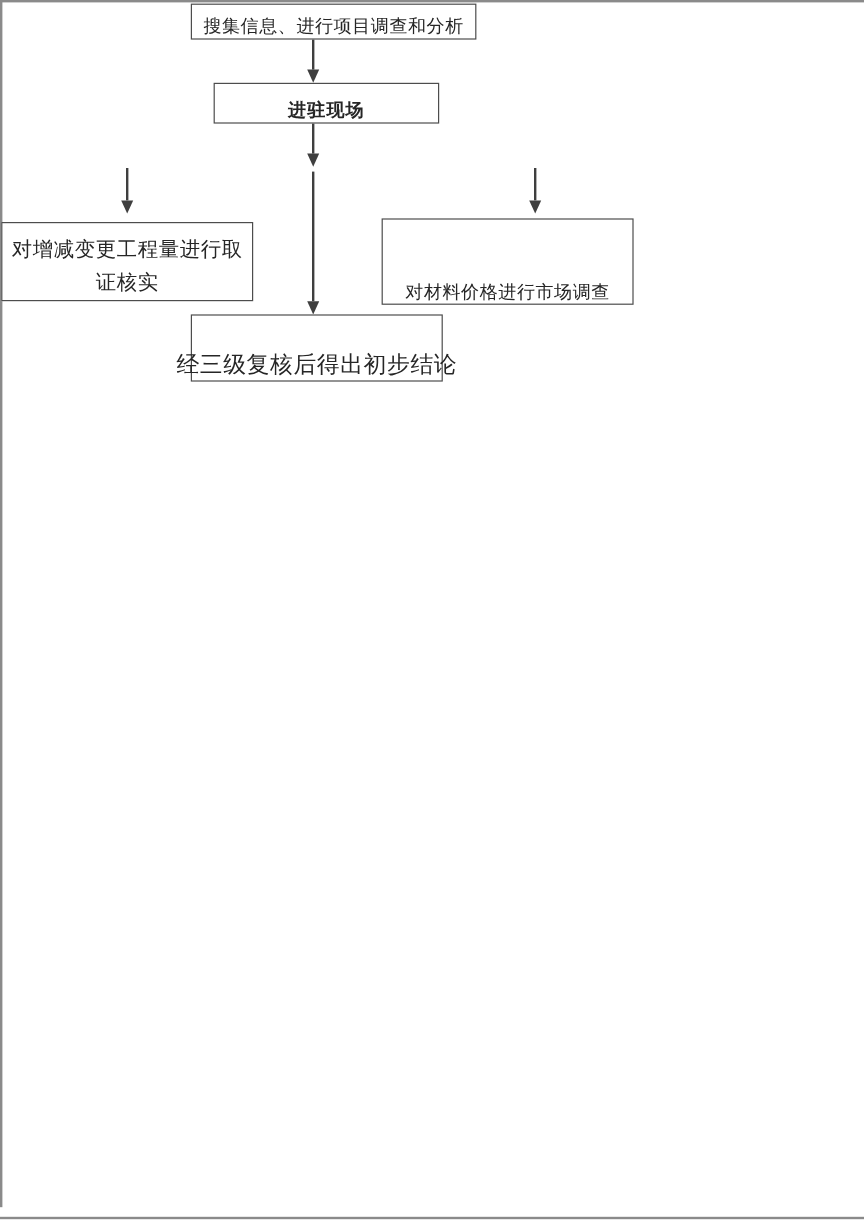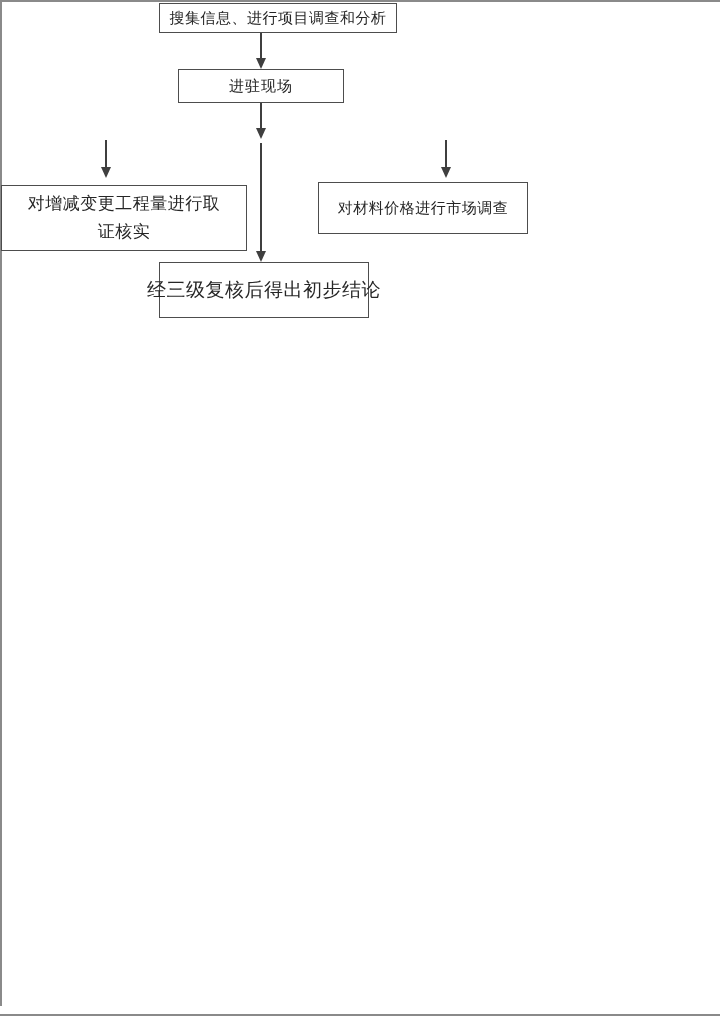--- a/index.html
+++ b/index.html
@@ -23,30 +23,30 @@
 
   
   .node {
     position: absolute;
     box-sizing: border-box;
     border: 1px solid var(--box_border, #4d4d4d);
     background: #ffffff;
     display: flex;
     flex-direction: column;
     align-items: center;
-    justify-content: center;
+    justify-content: flex-end;
     text-align: center;
     color: var(--text, #262626);
   }
   .node .lbl { display: block; white-space: nowrap; }
 
   #n-collect    { left: 159px; top: 3px;   width: 238px; height: 30px; font-size: 15px; letter-spacing: 0.5px; }
-  #n-enter     { left: 178px; top: 69px;  width: 166px; height: 34px; font-size: 15px; letter-spacing: 1px; }
-  #n-verify    { left: 1px;   top: 185px; width: 246px; height: 66px; font-size: 17px; letter-spacing: 0.5px; line-height: 28px; }
-  #n-market    { left: 318px; top: 182px; width: 210px; height: 52px; font-size: 15px; letter-spacing: 0.5px; }
+  #n-enter     { left: 178px; top: 69px;  width: 188px; height: 34px; font-size: 15px; letter-spacing: 1px; font-weight: bold; }
+  #n-verify    { left: 1px;   top: 185px; width: 210px; height: 66px; font-size: 17px; letter-spacing: 0.5px; line-height: 28px; }
+  #n-market    { left: 318px; top: 182px; width: 210px; height: 72px; font-size: 15px; letter-spacing: 0.5px; }
   #n-conclude  { left: 159px; top: 262px; width: 210px; height: 56px; font-size: 19px; letter-spacing: 0.5px; }
 
   
   .arrow {
     position: absolute;
     width: 10px;
     display: flex;
     flex-direction: column;
     align-items: center;
   }

